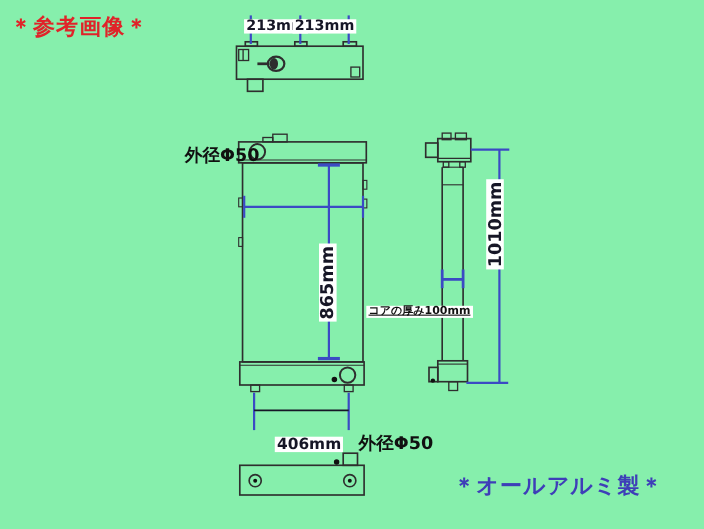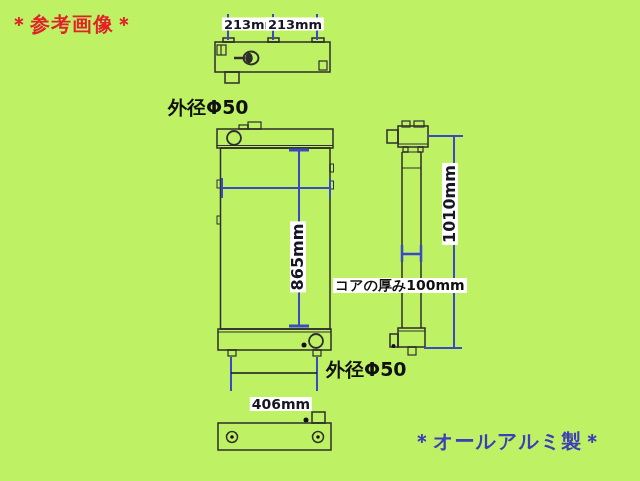--- a/index.html
+++ b/index.html
@@ -3,48 +3,48 @@
 <meta charset="utf-8">
 <style>
   html,body{margin:0;padding:0;}
   body{
     font-family:"DejaVu Sans","Liberation Sans",sans-serif;
     background:#ffffff;
   }
   .canvas{
     position:relative;
     width:640px;height:481px;
-    background:#bef264;
+    background:#86efac;
     overflow:hidden;
   }
   .canvas svg{position:absolute;left:0;top:0;}
   .txt{
     position:absolute;
     font-weight:bold;
     white-space:nowrap;
     line-height:1;
     color:#111118;
   }
   .note-red{color:#e02329;font-size:20px;letter-spacing:1px;}
   .note-blue{color:#3e3eb8;font-size:20px;letter-spacing:1px;}
-  .label{color:#101010;font-size:19px;}
+  .label{color:#101010;font-size:16px;margin-top:35px;}
   .dim{
     color:#161626;
     background:#ffffff;
     padding:0 2px;
     transform:translate(-50%,-50%);
   }
   .dim.rot{transform:translate(-50%,-50%) rotate(-90deg);}
   .sz13{font-size:13px;}
   .sz14{font-size:14px;margin-top:32px;}
   .sz16{font-size:16px;}
   .sz17{font-size:17px;}
   .core-label{
-    color:#101010;font-size:14px;
-    background:#ffffff;padding:0 2px 1px 2px;
+    color:#101010;font-size:10px;
+    background:#ffffff;padding:0 2px 1px 2px;text-decoration:underline;
   }
 </style>
 </head>
 <body>
 
 <div class="canvas">
 
   <svg width="640" height="481" viewBox="0 0 640 481">
 
     <g stroke="#2e2e2e" stroke-width="1.5" fill="none">

